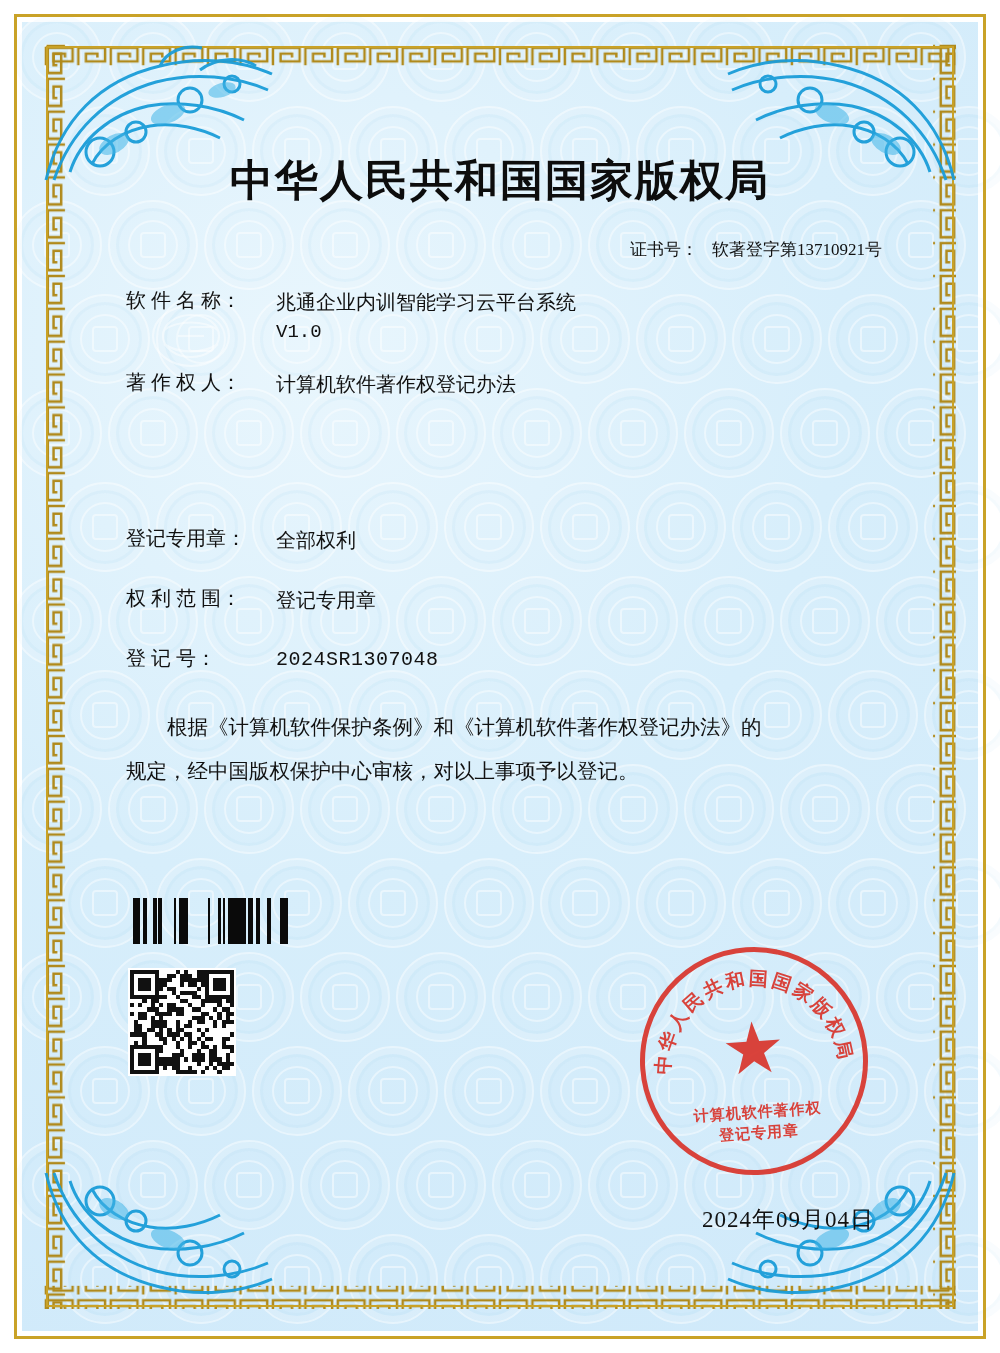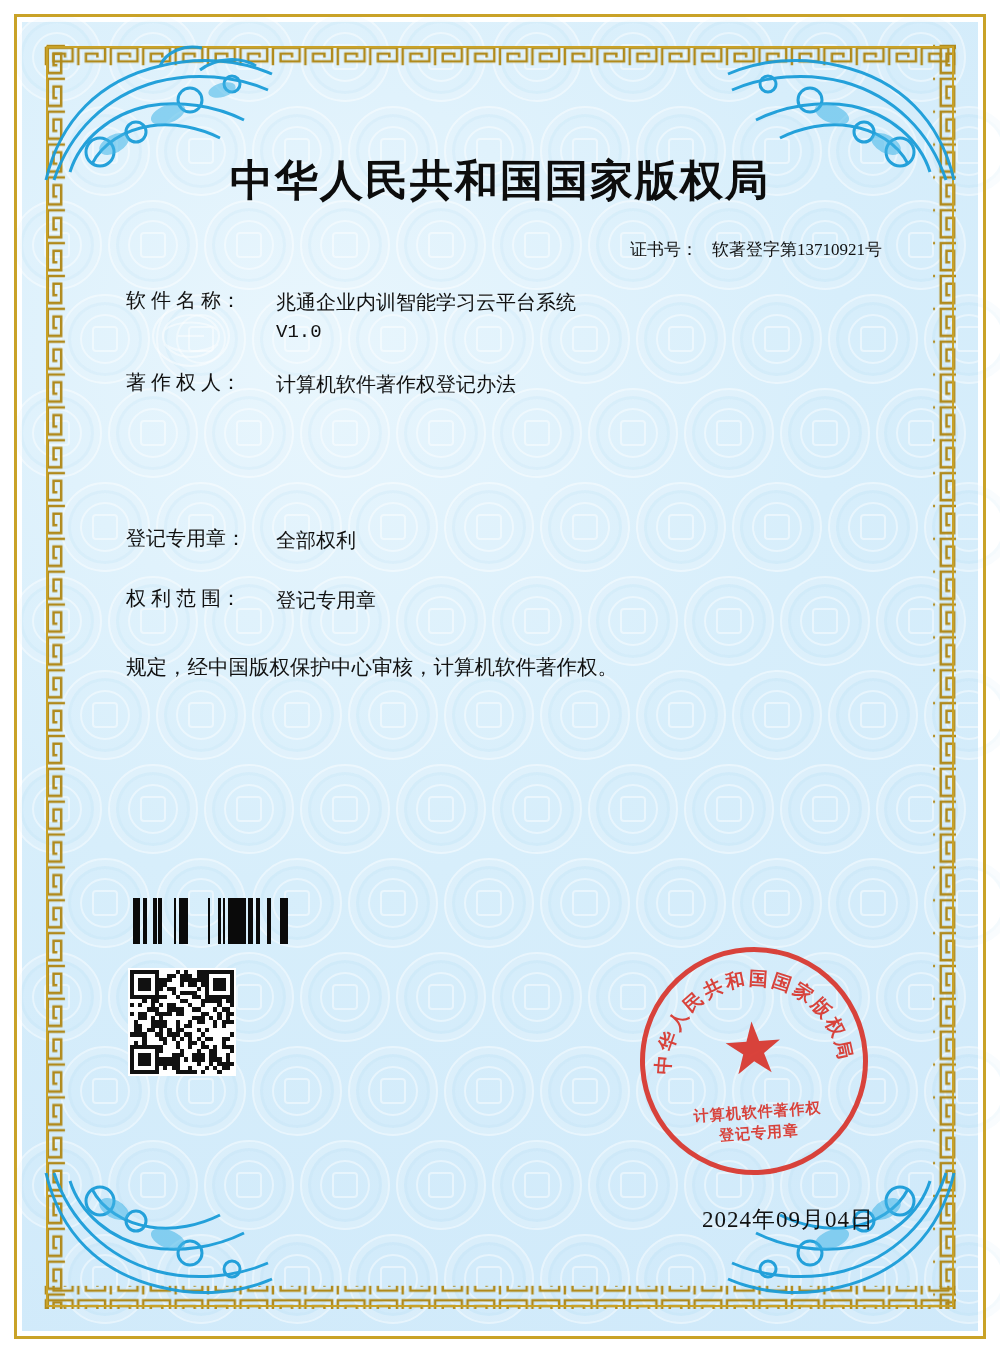--- a/index.html
+++ b/index.html
@@ -499,24 +499,29 @@
 
     <div class="fields2">
       <div class="field-row">
         <div class="field-label">登记专用章：</div>
         <div class="field-value">全部权利</div>
       </div>
       <div class="field-row">
         <div class="field-label">权 利 范 围：</div>
         <div class="field-value">登记专用章</div>
       </div>
+      <div class="field-row">
+        <div class="field-label">登 记 号：</div>
+        <div class="field-value mono">2024SR1307048</div>
+      </div>
     </div>
 
     <div class="paragraph">
-      <div>规定，经中国版权保护中心审核，计算机软件著作权。</div>
+      <div><span class="indent"></span><span>根据《计算机软件保护条例》和《计算机软件著作权登记办法》的</span></div>
+      <div>规定，经中国版权保护中心审核，对以上事项予以登记。</div>
     </div>
 
   </div>
 
   <div class="barcode" id="barcode-host">
       <span style="width: 1px; background: transparent;"></span>
       <span style="width: 4px; background: transparent;"></span>
       <span style="width: 2px; background: rgb(10, 10, 10);"></span>
       <span style="width: 2px; background: rgb(10, 10, 10);"></span>
       <span style="width: 1px; background: rgb(10, 10, 10);"></span>

